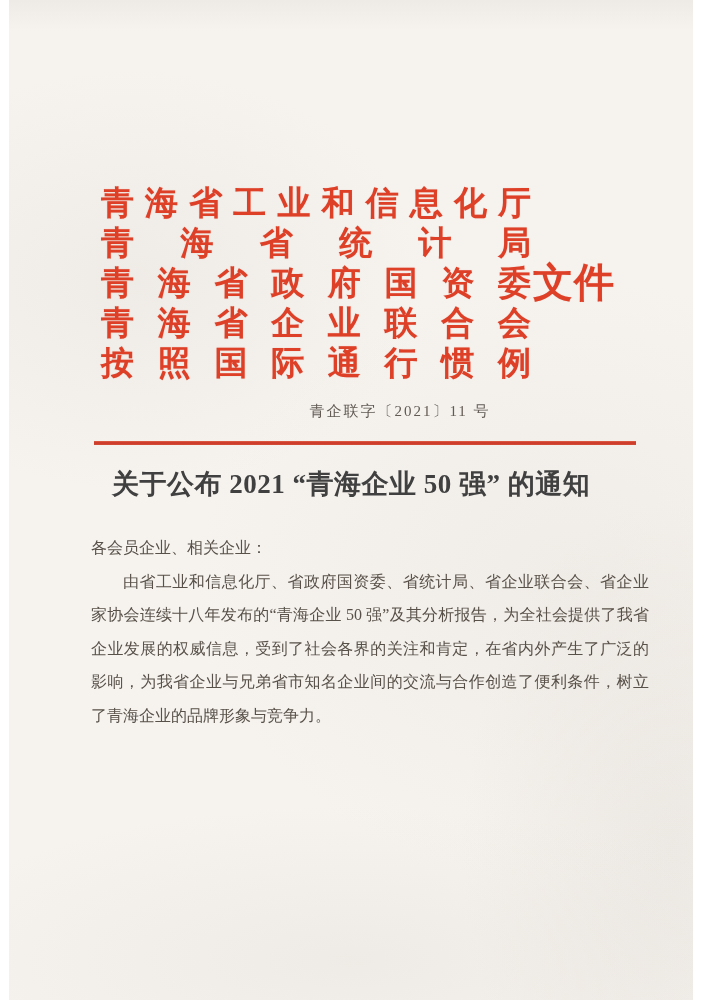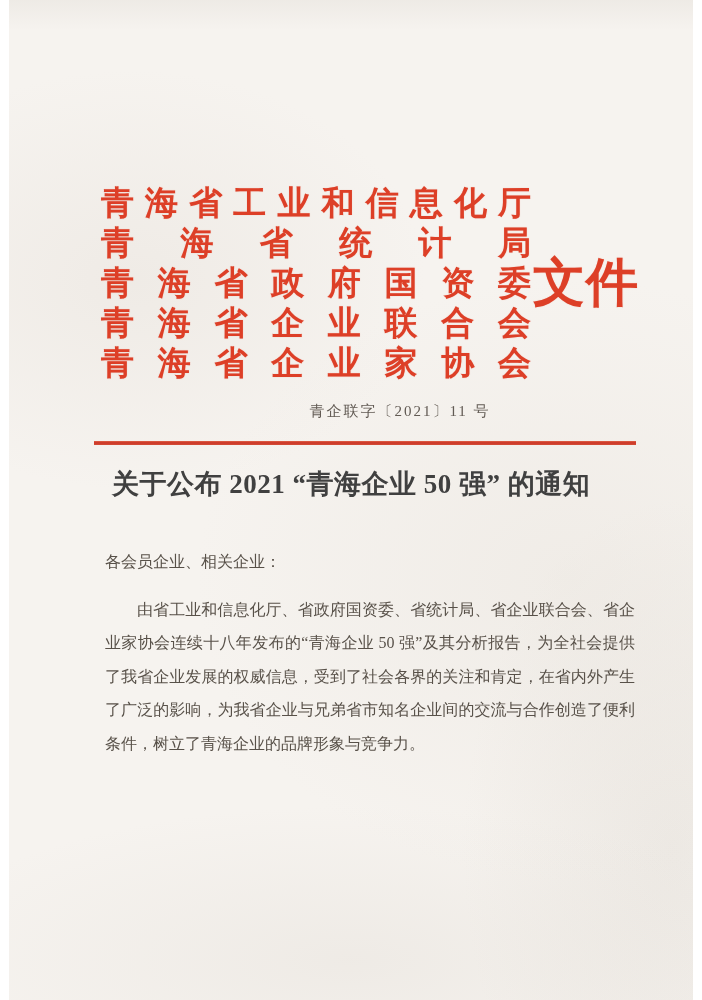--- a/index.html
+++ b/index.html
@@ -38,21 +38,21 @@
     font-size: 33px;
     line-height: 40px;
     font-weight: bold;
     color: #dd3f27;
     text-align: justify;
     text-align-last: justify;
     text-shadow: 0 0 1px rgba(221,63,39,0.35);
     white-space: nowrap;
   }
   .doc-type {
-    font-size: 52px;
+    font-size: 40px;
     line-height: 54px;
     font-weight: bold;
     color: #dd3f27;
     margin-left: 2px;
     letter-spacing: 1px;
     text-shadow: 0 0 1px rgba(221,63,39,0.35);
   }
 
   .doc-number {
     position: absolute;
@@ -97,35 +97,35 @@
   .doc-body {
     position: absolute;
     top: 531px;
     left: 82px;
     width: 558px;
     font-size: 16px;
     line-height: 33.5px;
     color: #585149;
     text-align: justify;
   }
-  .doc-body p { margin: 14px; }
+  .doc-body p { margin: 0; }
   .para { text-indent: 2em; }
 </style>
 </head>
 <body>
 
 <div class="page">
 
   <header class="letterhead">
     <div class="org-lines">
       <div class="org-line">青海省工业和信息化厅</div>
       <div class="org-line">青海省统计局</div>
       <div class="org-line">青海省政府国资委</div>
       <div class="org-line">青海省企业联合会</div>
-      <div class="org-line">青海省企业家协会</div>
+      <div class="org-line">按照国际通行惯例</div>
     </div>
     <div class="doc-type">文件</div>
   </header>
 
   <div class="doc-number">青企联字〔2021〕11 号</div>
 
   <hr class="red-rule">
 
   <h1 class="doc-title">关于公布 2021 “青海企业 50 强” 的通知</h1>
 

